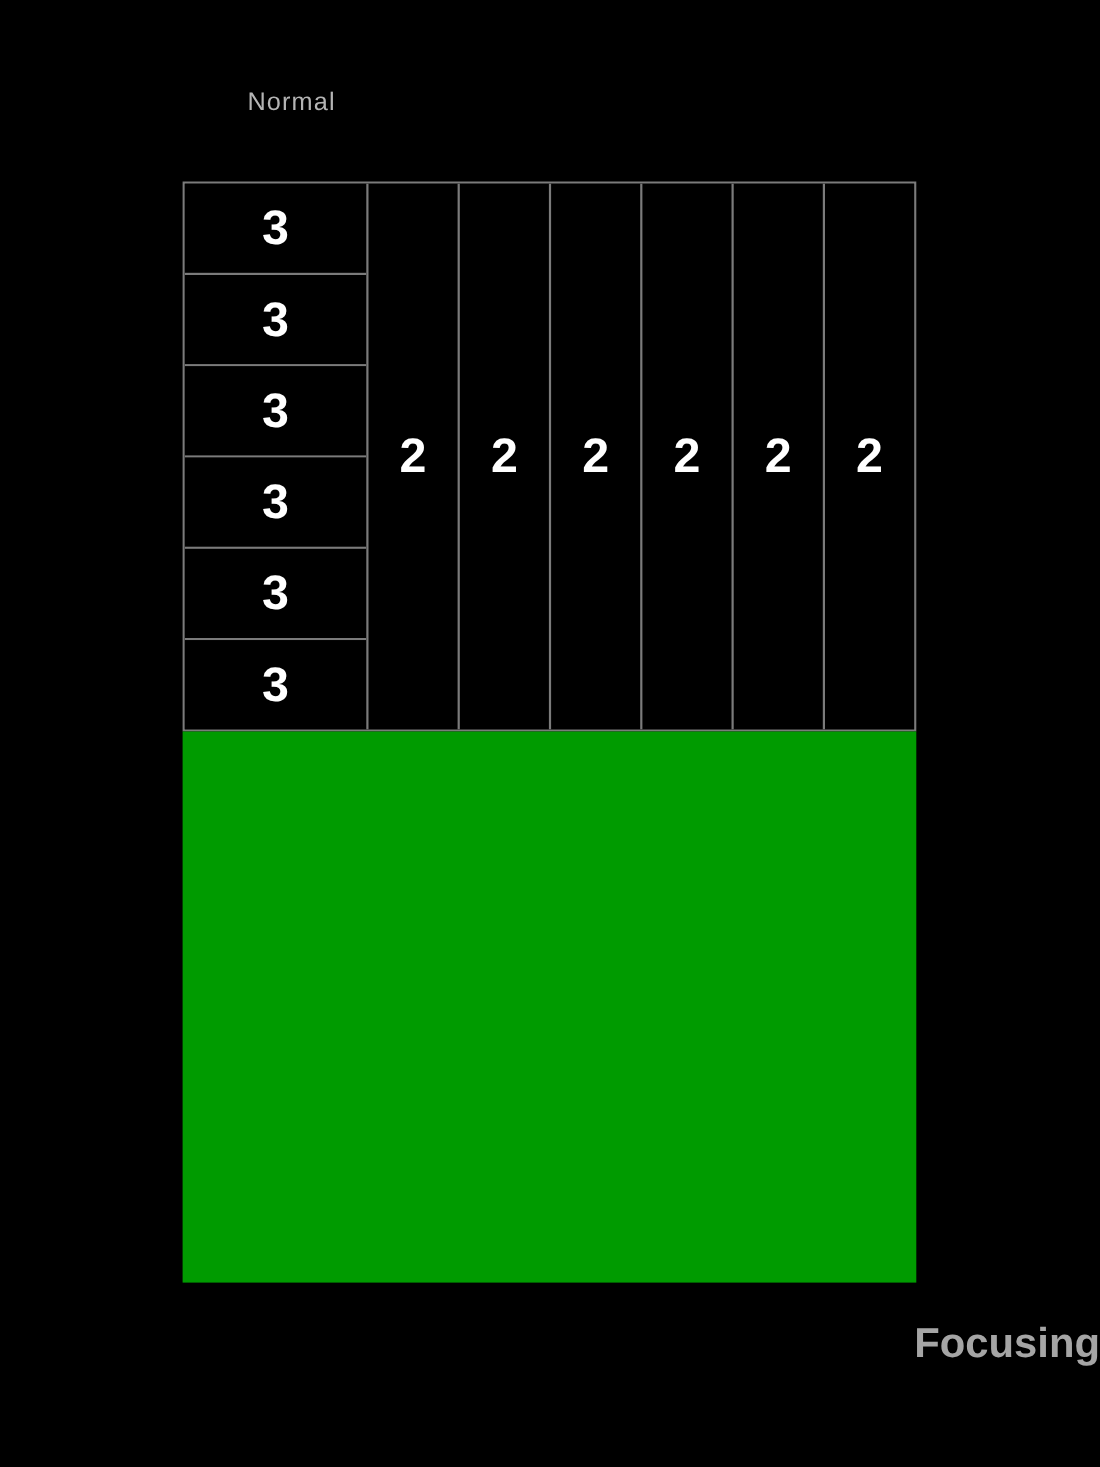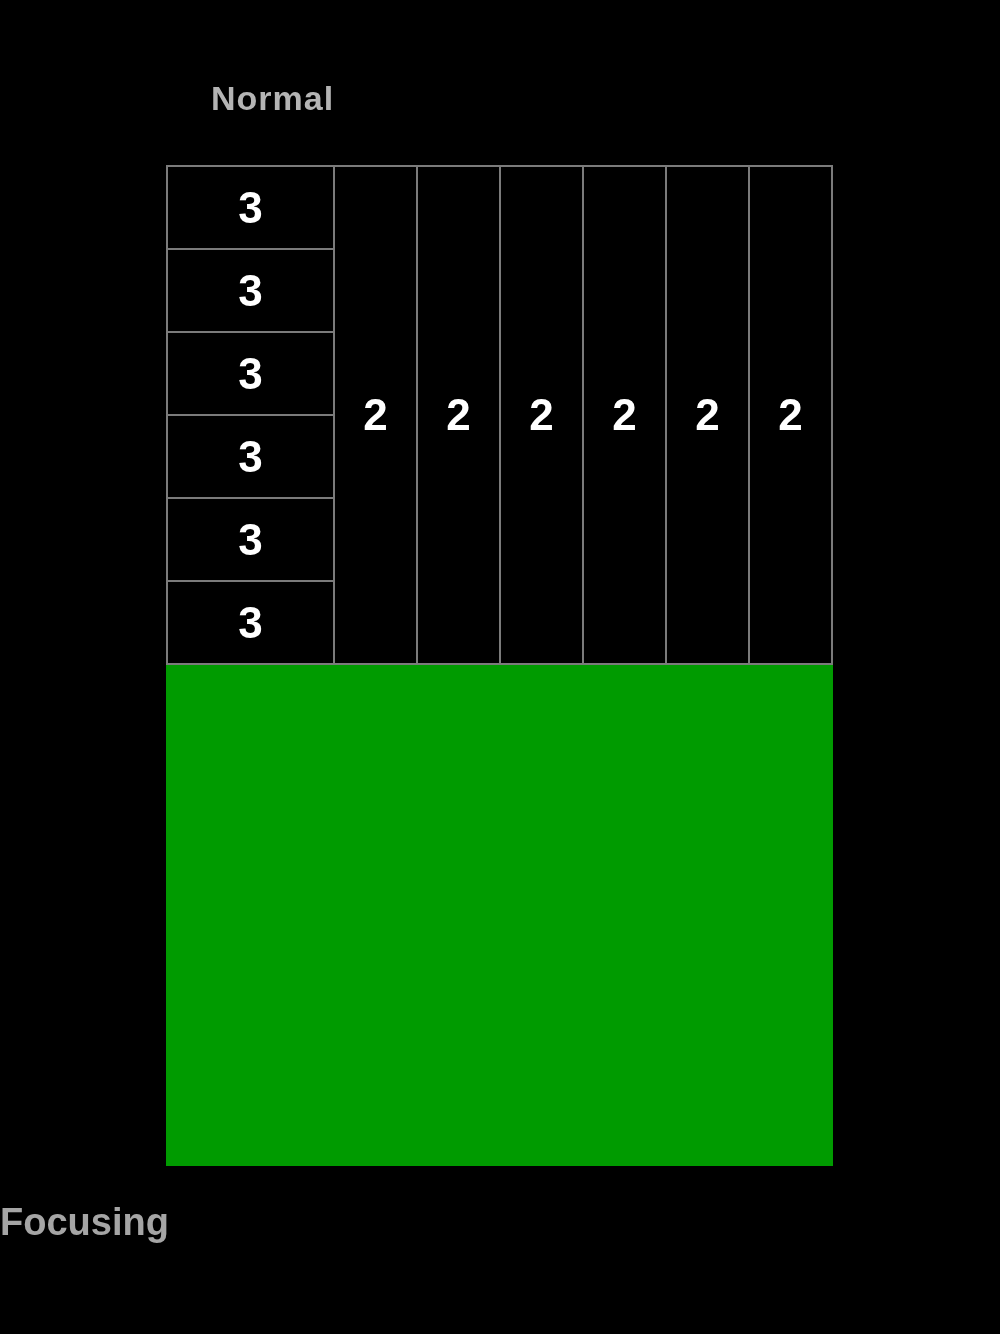--- a/index.html
+++ b/index.html
@@ -10,24 +10,24 @@
   .stage {
     position: relative;
     width: 1000px;
     height: 1334px;
     background: var(--background, #000);
     overflow: hidden;
     font-family: "Liberation Sans", sans-serif;
   }
   .mode-label {
     position: absolute;
-    left: 211px;
+    left: 225px;
     top: 79px;
-    font-size: 34px;
-    font-weight: 700;
+    font-size: 23px;
+    font-weight: 400;
     letter-spacing: 1px;
     color: var(--label-gray, #b4b4b4);
   }
   .board {
     position: absolute;
     left: 166px;
     top: 165px;
     width: 667px;
     height: 500px;
     box-sizing: border-box;
@@ -70,21 +70,21 @@
     top: 665px;
     width: 667px;
     height: 501px;
     background: var(--field-green, #009b00);
   }
   .footer {
     position: absolute;
     left: 0;
     right: 0;
     top: 1199px;
-    text-align: left;
+    text-align: right;
     color: var(--footer-gray, #a5a5a5);
     font-size: 38px;
     font-weight: 700;
     line-height: 46px;
   }
 </style>
 </head>
 <body>
 
 <div class="stage">

